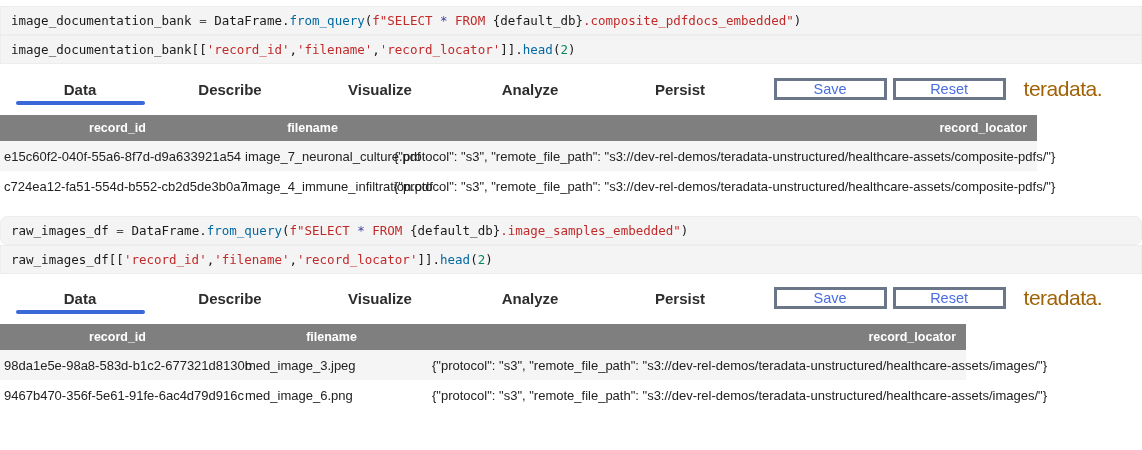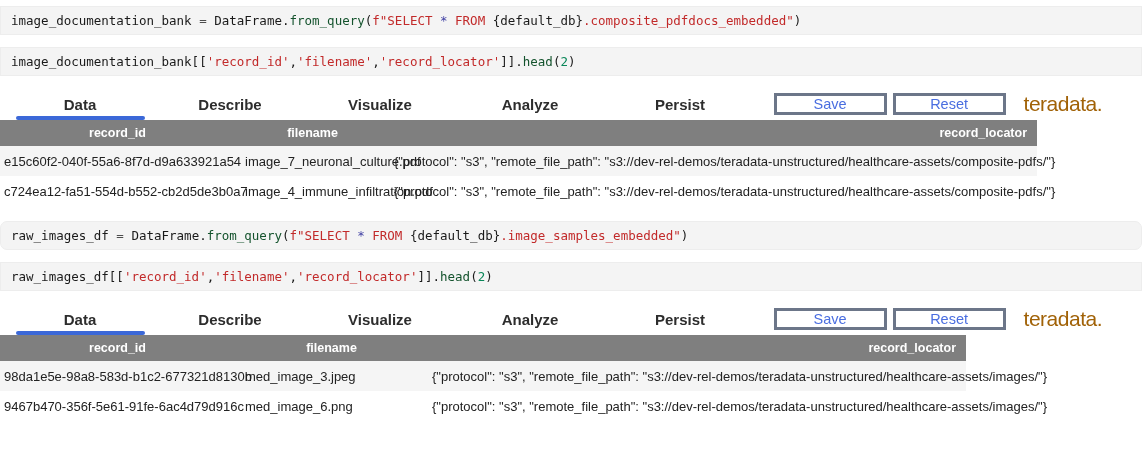--- a/index.html
+++ b/index.html
@@ -1,29 +1,29 @@
 <!DOCTYPE html>
 <html><head>
 <meta charset="utf-8">
 <style>
   * { box-sizing: border-box; margin: 0; padding: 0; }
   html,body { width:1142px; height:450px; background:#ffffff; font-family:"Liberation Sans",sans-serif; overflow:hidden; }
   body { padding-top:6px; }
 
   
   .code-cell{
-    width:1142px; height:29px; margin-bottom:12px;
+    width:1142px; height:29px; 
     background:#f4f4f4; border:1px solid #ededed;
     display:flex; align-items:center; padding:0 10px;
     font-family:"DejaVu Sans Mono","Liberation Mono",monospace;
     font-size:12.5px; white-space:pre;
   }
   .tok-plain{ color:#1a1a1a; }
   .tok-op{ color:#4d4d4d; }
-  .tok-func{ color:#14532d; }
+  .tok-func{ color:#0369a1; }
   .tok-str{ color:#c22a2a; }
   .tok-star{ color:#3f3fa3; }
   .tok-num{ color:#098658; }
 
   
   .tabbar{
     width:1142px; height:32px; margin-top:9px; padding-left:5px; padding-right:40px;
     display:flex; align-items:center;
   }
   .tab{
@@ -40,21 +40,21 @@
     font-family:"Liberation Sans",sans-serif; font-size:14.5px;
     display:flex; align-items:center; justify-content:center; cursor:pointer;
   }
   .btn-save{ margin-left:auto; }
   .btn-reset{ margin-left:6px;text-align:center; }
   .logo{
     margin-left:18px; font-size:21px; font-weight:normal; letter-spacing:-0.5px; color:#a16207;
   }
 
   
-  table.widget-table{ border-collapse:collapse; table-layout:fixed; margin-top:0; }
+  table.widget-table{ border-collapse:collapse; table-layout:fixed; margin-top:10px; }
   .tbl-0{ width:1037px; }
   .tbl-0 col:nth-child(1){ width:235px; } .tbl-0 col:nth-child(2){ width:155px; } .tbl-0 col:nth-child(3){ width:647px; }
   .tbl-1{ width:966px; margin-top:8px; }
   .tbl-1 col:nth-child(1){ width:235px; } .tbl-1 col:nth-child(2){ width:193px; } .tbl-1 col:nth-child(3){ width:538px; }
   .widget-table th{
     background:#7f7f7f; color:#ffffff; font-size:12.5px; font-weight:bold;
     height:26px; padding:0 10px; white-space:nowrap;
   }
   .widget-table th:nth-child(1), .widget-table th:nth-child(2){ text-align:center; }
   .widget-table th:nth-child(3){ text-align:right; }

